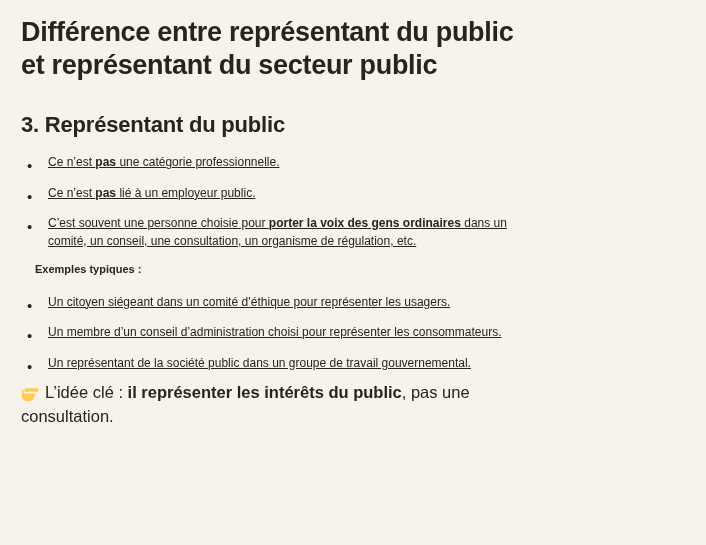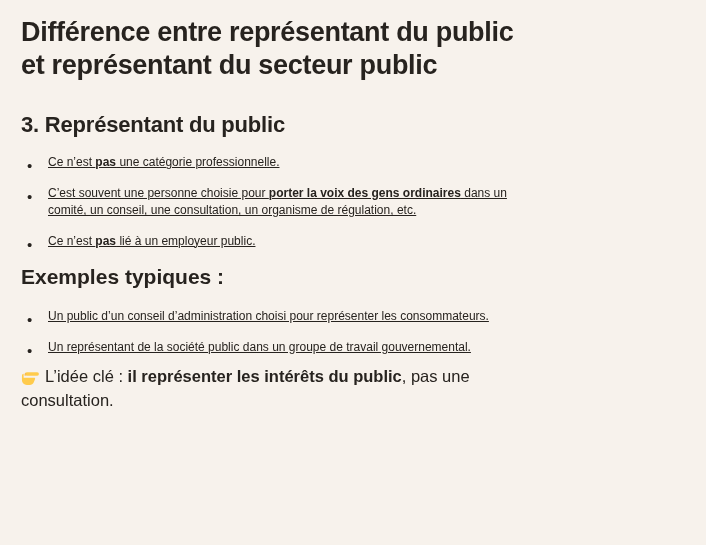--- a/index.html
+++ b/index.html
@@ -34,22 +34,22 @@
     line-height: 1.25;
     font-weight: 700;
     letter-spacing: -0.2px;
   }
   p.body-text {
     margin: 13px 0 0 0;
     font-size: 16.5px;
     line-height: 1.45;
   }
   p.bold-label {
-    margin: 12px 0 0 0;
-    font-size: 21px;
+    margin: 12px 0 0 14px;
+    font-size: 11px;
     line-height: 1.45;
     font-weight: 700;
   }
   ul.bullet-list {
     list-style: none;
     margin: 16px 0 0 0;
     padding: 0;
   }
   ul.bullet-list li {
     position: relative;
@@ -92,28 +92,29 @@
 
 <div class="doc">
 
   <h1 class="title">Différence entre représentant du public et représentant du secteur public</h1>
 
   <h2 class="section-heading">3. Représentant du public</h2>
 
 
   <ul class="bullet-list">
     <li><span>Ce n’est </span><strong>pas</strong><span> une catégorie professionnelle.</span></li>
+    <li><span>Ce n’est </span><strong>pas</strong><span> lié à un employeur public.</span></li>
     <li><span>C’est souvent une personne choisie pour </span><strong>porter la voix des gens ordinaires</strong><span> dans un comité, un conseil, une consultation, un organisme de régulation, etc.</span></li>
-    <li><span>Ce n’est </span><strong>pas</strong><span> lié à un employeur public.</span></li>
   </ul>
 
   <p class="bold-label">Exemples typiques :</p>
 
   <ul class="bullet-list">
-    <li><span>Un public d’un conseil d’administration choisi pour représenter les consommateurs.</span></li>
+    <li><span>Un citoyen siégeant dans un comité d’éthique pour représenter les usagers.</span></li>
+    <li><span>Un membre d’un conseil d’administration choisi pour représenter les consommateurs.</span></li>
     <li><span>Un représentant de la société public dans un groupe de travail gouvernemental.</span></li>
   </ul>
 
   <p class="key-idea">
     <span class="emoji-icon">
       <svg viewBox="0 0 36 36" width="19" height="19" aria-hidden="true">
         <path fill="#ffcb4c" d="M5 13c-1.8 0-3.2 1.6-3.2 3.6v8.2C1.8 30.4 6 34 11 34h5.6c3.4 0 6.2-1.8 7.4-4.6l2.6-6.2c.5-1.3-.2-2.6-1.4-2.6H5z"></path>
         <rect x="8" y="10" width="26" height="6.6" rx="3.3" fill="#ffcb4c"></rect>
         <path fill="#f5a623" d="M8.5 10.8c-1.2.6-2 1.8-2 3.2v2.6h3.2v-5.8h-1.2z" opacity="0.55"></path>
       </svg>

